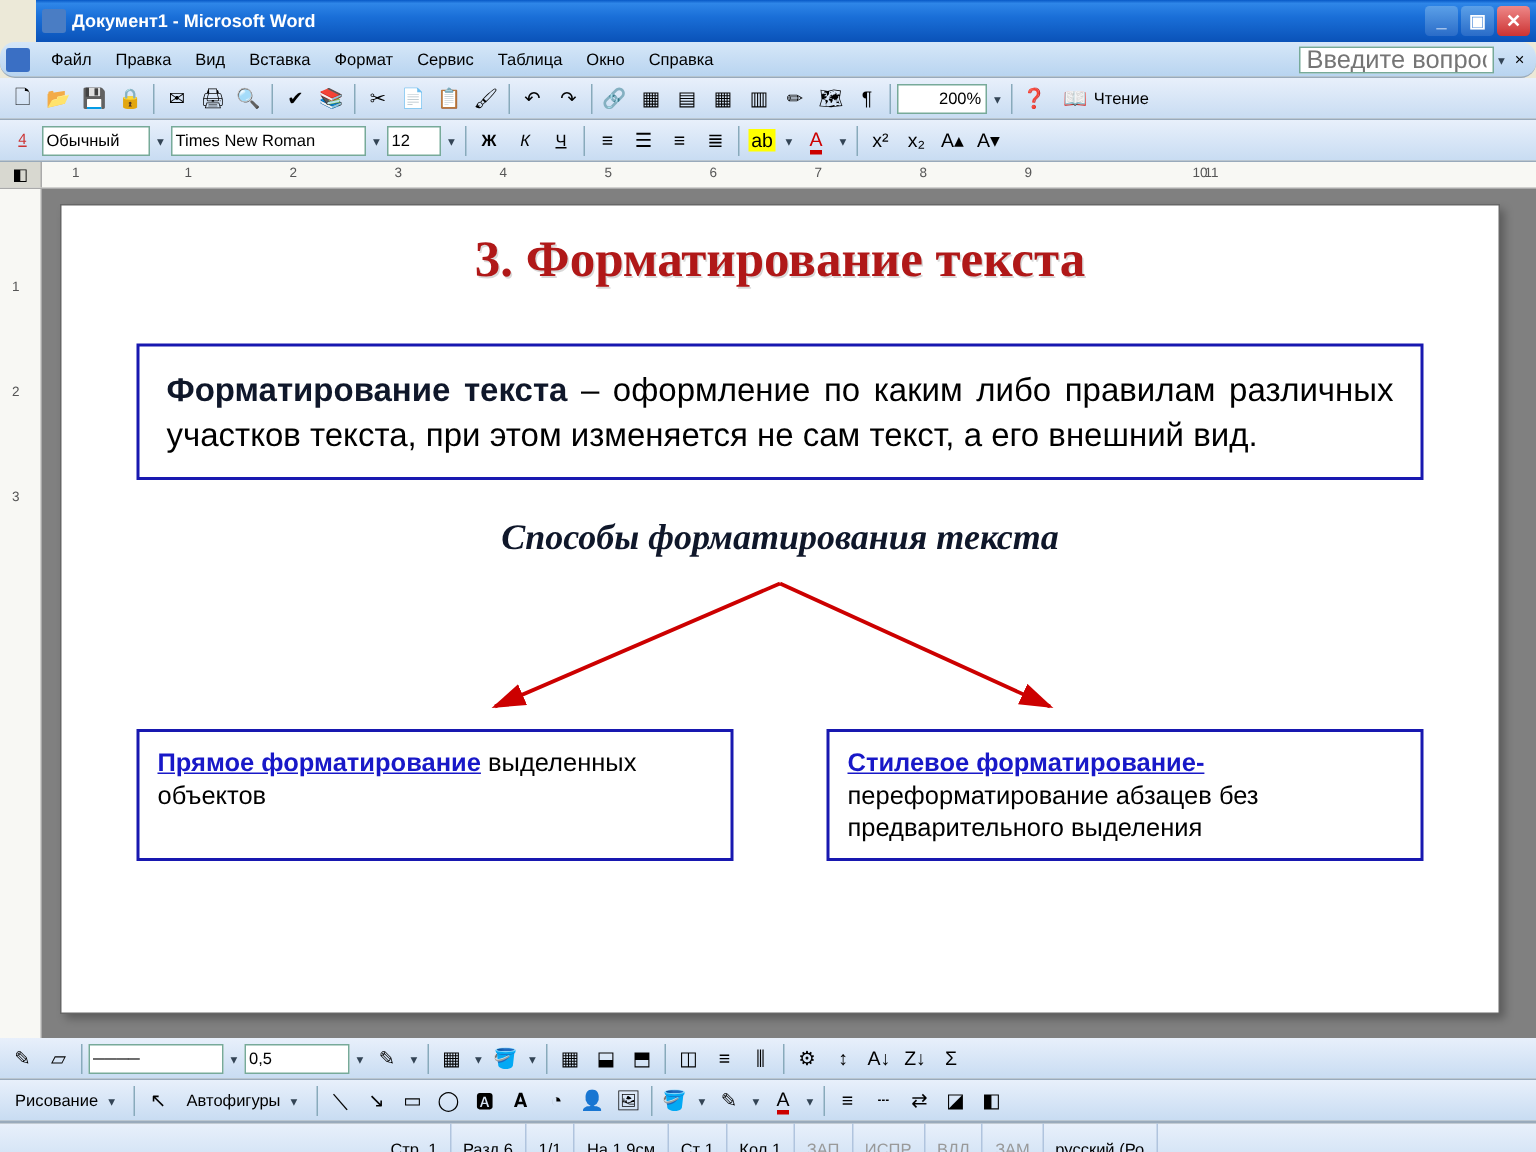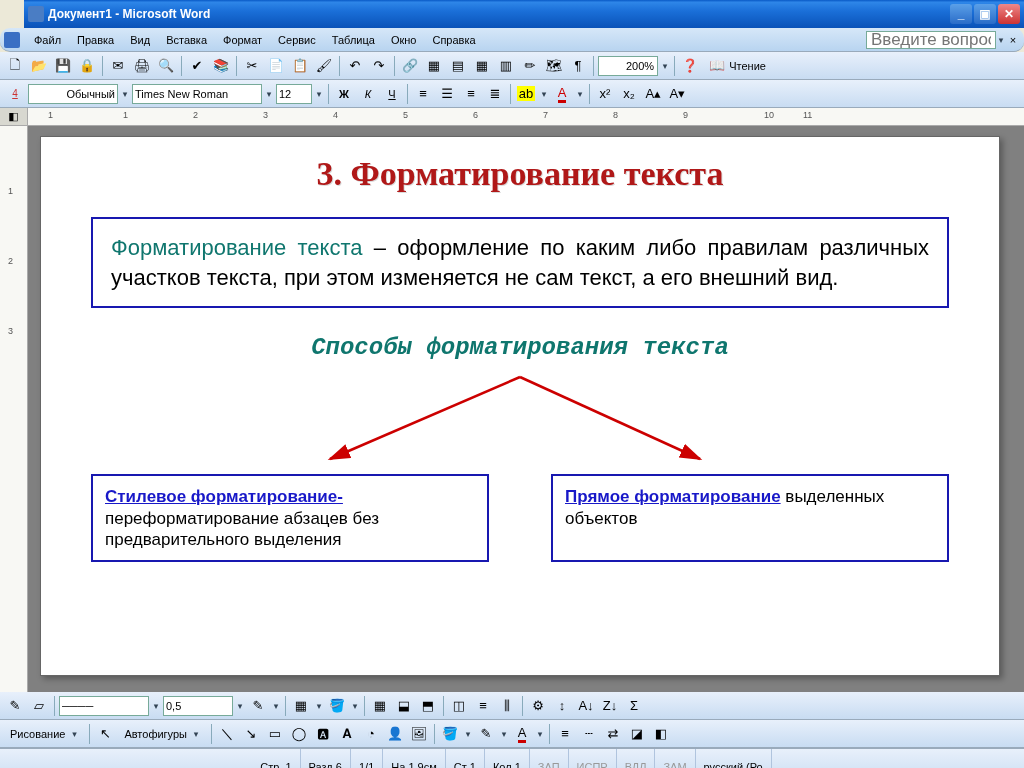--- a/index.html
+++ b/index.html
@@ -48,36 +48,36 @@
   display: flex;
   align-items: center;
   padding: 0 4px;
   border-bottom: 1px solid #9ab;
   gap: 2px;
 }
 .tbtn { width: 22px; height: 22px; display: flex; align-items:center; justify-content:center; border-radius: 2px; cursor: pointer; background: transparent; }
 .tsep { width: 1px; height: 20px; background: #8ab; margin: 0 2px; }
 .tsel { height: 20px; font-size: 11px; border: 1px solid #7a9; background: white; padding: 0 2px; }
 .ticon { font-size: 13px; }
-.format-toolbar .tsel.style { width: 90px; text-align: right; }
+.format-toolbar .tsel.style { width: 72px; }
 .format-toolbar .tsel.font { width: 130px; }
 .format-toolbar .tsel.size { width: 36px; }
 .ruler { height: 18px; background: #f8f8f4; border-bottom: 1px solid #aaa; position: relative; display:flex; }
 .ruler-corner { width: 28px; background:#d8d8d0; border-right:1px solid #aaa; display:flex; align-items:center; justify-content:center; }
 .ruler-body { flex:1; position: relative; font-size:9px; color:#555; overflow:hidden;}
 .ruler-body .mark { position:absolute; top:2px; }
 .workspace { display: flex; height: calc(768px - 28px - 24px - 28px - 28px - 18px - 28px - 28px - 20px); background: #808080; }
 .vruler { width: 28px; background: #f8f8f4; border-right: 1px solid #aaa; position:relative; font-size:9px; color:#555;}
 .vruler .mark { position:absolute; left:8px; }
 .page-area { flex: 1; overflow: auto; background: #808080; padding: 10px 12px; }
 .page { width: 960px; min-height: 540px; background: white; border: 1px solid #666; box-shadow: 3px 3px 6px rgba(0,0,0,0.3); padding: 18px 50px 30px 50px; position: relative; }
-.doc-title { text-align: center; font-family: "Times New Roman", serif; font-size: 34px; font-weight: bold; color: #b01818; margin-bottom: 24px; text-shadow: 1px 1px 0 rgba(0,0,0,0.15); }
+.doc-title { text-align: center; font-family: "Times New Roman", serif; font-size: 34px; font-weight: bold; color: #b01818; margin-bottom: 36px; text-shadow: 1px 1px 0 rgba(0,0,0,0.15); }
 .def-box { border: 2px solid #1818b0; padding: 14px 18px; font-family: Arial, sans-serif; font-size: 22px; line-height: 1.35; text-align: justify; margin-bottom: 26px; }
-.def-box .term { color: #0f766e; font-weight: normal; }
-.ways-title { text-align:center; font-family: Liberation Mono, monospace; font-size: 24px; font-weight: bold; font-style: italic; color: #0f766e; margin-bottom: 10px; }
+.def-box .term { color: #0f172a; font-weight: bold; }
+.ways-title { text-align:center; font-family: Liberation Serif, serif; font-size: 24px; font-weight: bold; font-style: italic; color: #0f172a; margin-bottom: 10px; }
 .arrows-svg { display:block; margin: 0 auto 8px; }
 .two-boxes { display:flex; justify-content: space-between; gap: 62px;}
 .small-box { border: 2px solid #1818b0; padding: 10px 12px; font-family: Arial, sans-serif; font-size: 17px; line-height:1.25; flex:1;}
 .small-box .term2 { color:#1818c8; font-weight:bold; text-decoration: underline; }
 .bottom-toolbars .toolbar { height: 28px; }
 .statusbar { height: 36px; background: linear-gradient(#e8f0fb,#c8dcf2); display:flex; align-items:center; font-size:11px; border-top:1px solid #9ab;justify-content:center; }
 .statusbar .cell { padding: 0 8px; border-right: 1px solid #b0c4de; height:100%; display:flex; align-items:center; }
 .statusbar .cell.dim { color:#999; }
 .zoom-box { width: 60px; padding-left: 27px; }
 .reading-btn { display:flex; align-items:center; gap:4px; padding:0 6px; }
@@ -265,21 +265,21 @@
     <span class="mark" style="left:20px">1</span>
     <span class="mark" style="left:95px">1</span>
     <span class="mark" style="left:165px">2</span>
     <span class="mark" style="left:235px">3</span>
     <span class="mark" style="left:305px">4</span>
     <span class="mark" style="left:375px">5</span>
     <span class="mark" style="left:445px">6</span>
     <span class="mark" style="left:515px">7</span>
     <span class="mark" style="left:585px">8</span>
     <span class="mark" style="left:655px">9</span>
-    <span class="mark" style="left:736px">10</span>
+    <span class="mark" style="left:767px">10</span>
     <span class="mark" style="left:775px">11</span>
   </div>
 </div>
 
 <div class="workspace">
   <div class="vruler">
     <span class="mark" style="top:60px">1</span>
     <span class="mark" style="top:130px">2</span>
     <span class="mark" style="top:200px">3</span>
   </div>
@@ -294,24 +294,24 @@
         <defs>
           <marker id="ah" markerWidth="10" markerHeight="10" refX="8" refY="3" orient="auto">
             <path d="M0,0 L0,6 L9,3 z" fill="#c00"></path>
           </marker>
         </defs>
         <line x1="280" y1="6" x2="90" y2="88" stroke="#c00" stroke-width="2.5" marker-end="url(#ah)"></line>
         <line x1="280" y1="6" x2="460" y2="88" stroke="#c00" stroke-width="2.5" marker-end="url(#ah)"></line>
       </svg>
       <div class="two-boxes">
         <div class="small-box">
-          <span class="term2">Стилевое форматирование-</span><span> переформатирование абзацев без предварительного выделения</span>
+          <span class="term2">Прямое  форматирование</span><span> выделенных объектов</span>
         </div>
         <div class="small-box">
-          <span class="term2">Прямое  форматирование</span><span> выделенных объектов</span>
+          <span class="term2">Стилевое форматирование-</span><span> переформатирование абзацев без предварительного выделения</span>
         </div>
       </div>
     </div>
   </div>
 </div>
 
 <div class="bottom-toolbars">
   <div class="toolbar">
     <div class="tbtn">
         <span class="ticon">✎</span>

